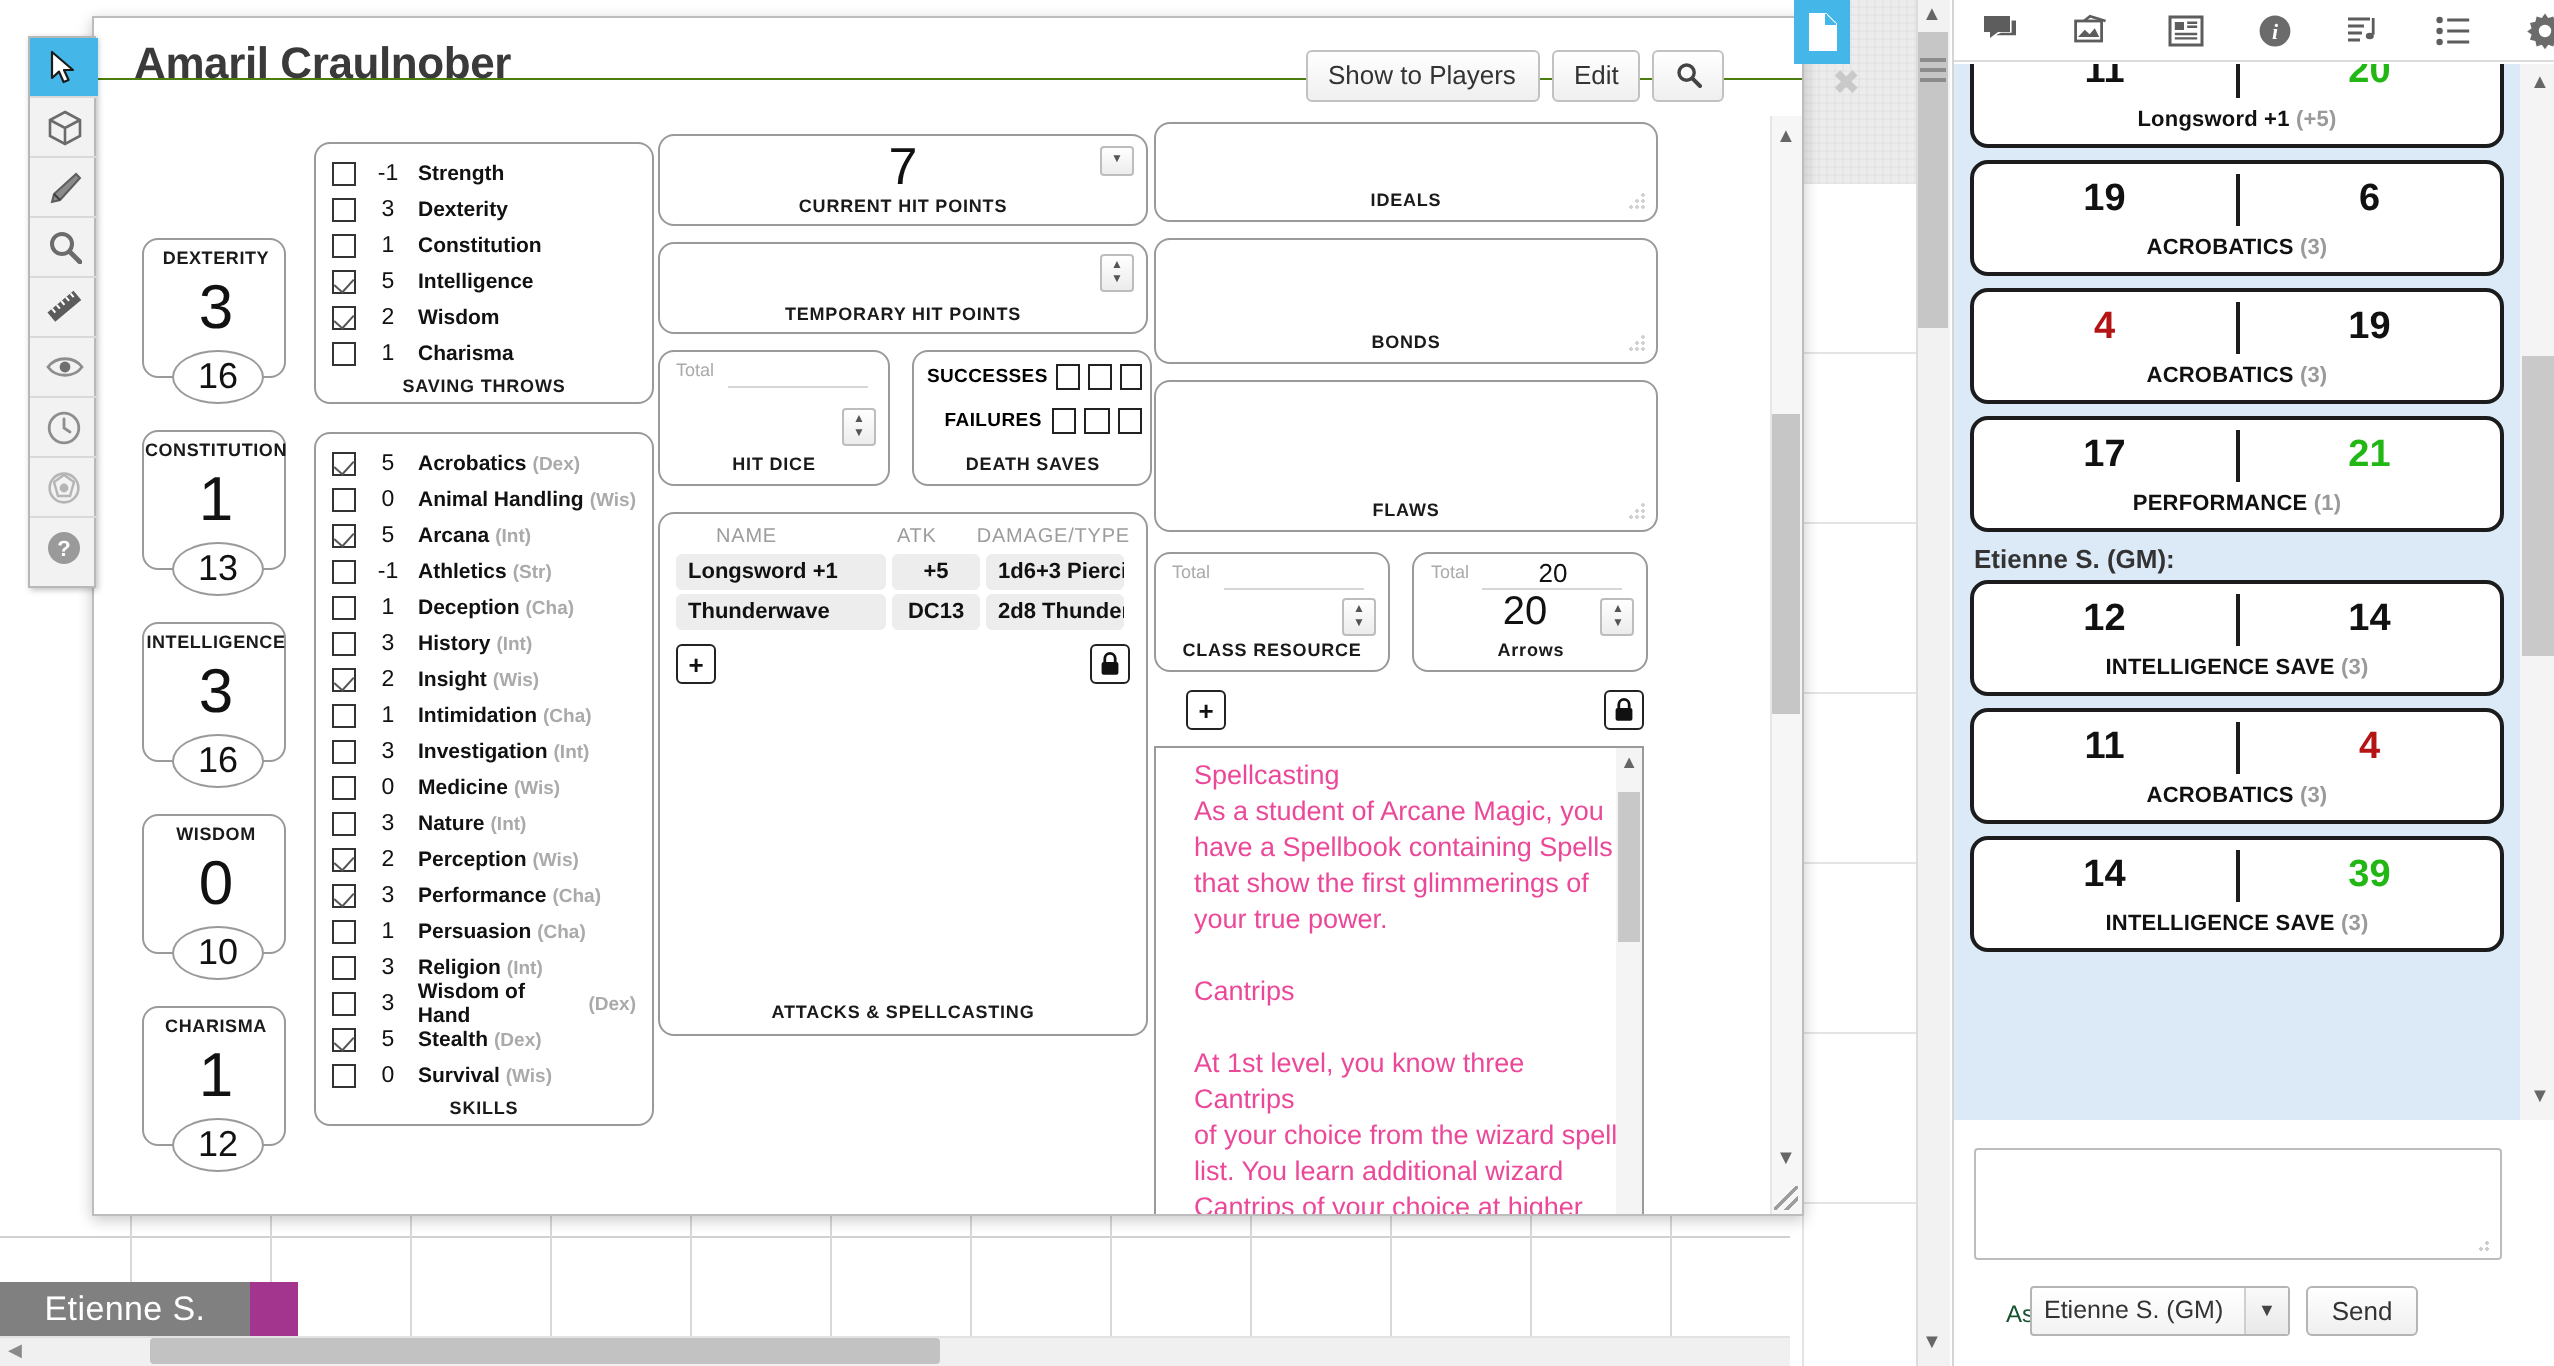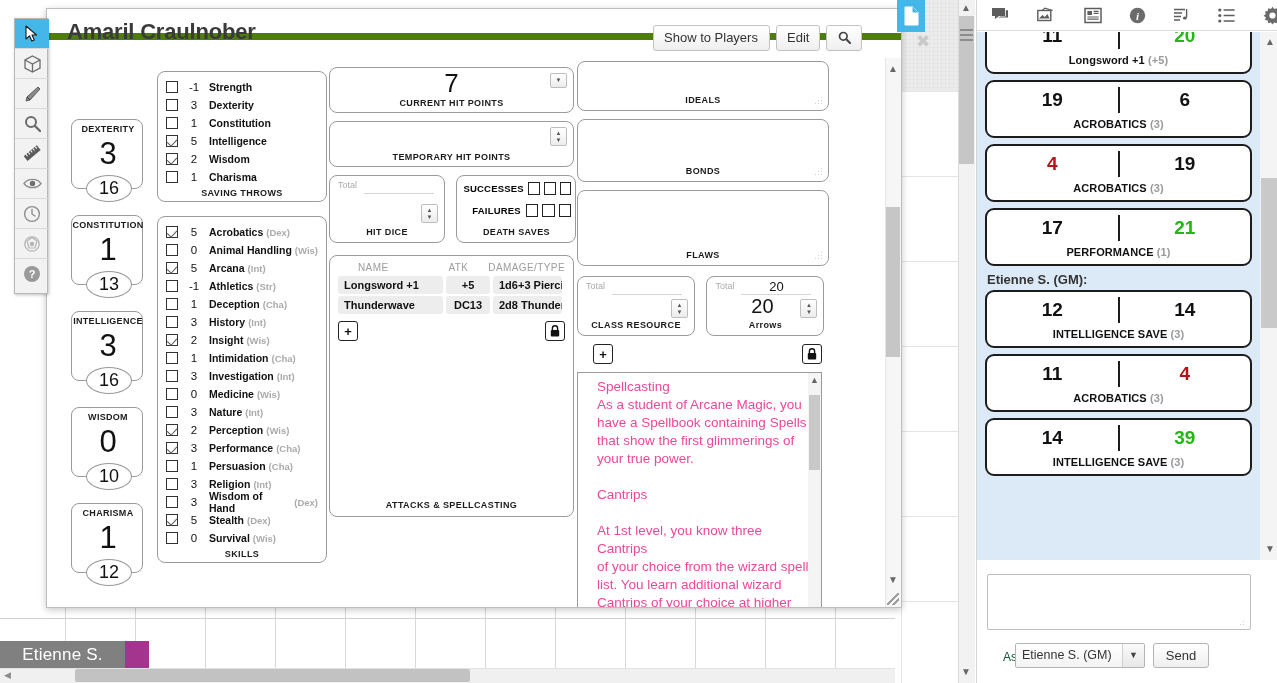--- a/index.html
+++ b/index.html
@@ -69,21 +69,21 @@
   .tool svg { display:block; }
 
   
   .sheet-window {
     position:absolute; left:46px; top:8px; width:856px; height:600px;
     background:#ffffff; border:1px solid #bdbdbd;
     box-shadow: 0 2px 7px rgba(0,0,0,0.22);
     z-index: 20;
   }
   .sheet-titlebar {
-    position:relative; height:31px; border-bottom:7px solid #4d7c0f;
+    position:relative; height:31px; border-bottom:1px solid #4d7c0f;
     background:#ffffff;
   }
   .sheet-title {
     position:absolute; left:20px; top:10px;
     font-size:22px; font-weight:bold; color:#3a3a3a;
     letter-spacing:-0.2px;
   }
   .btn {
     position:absolute; top:16px;
     background:linear-gradient(#ffffff,#efefef);

